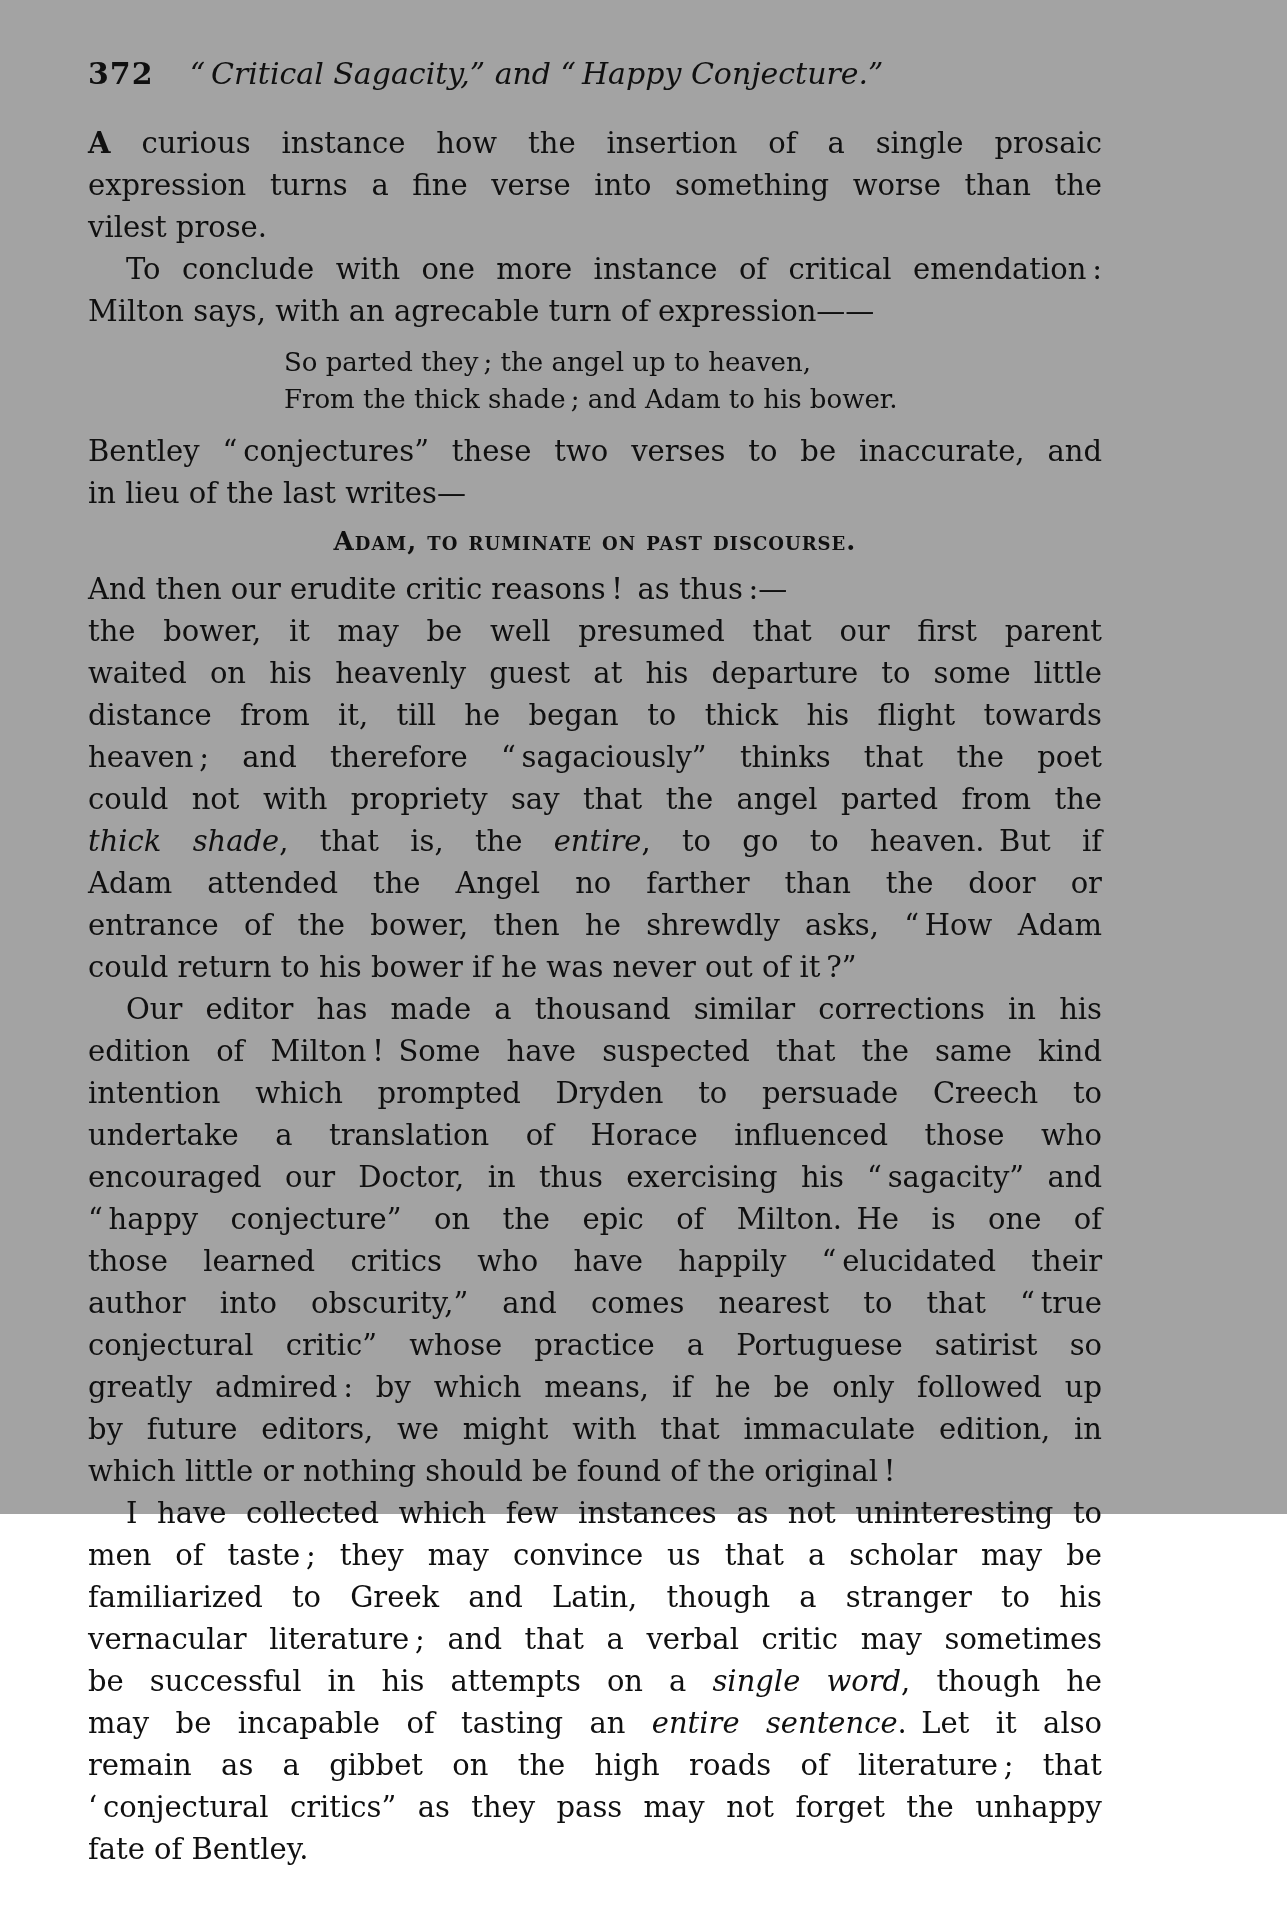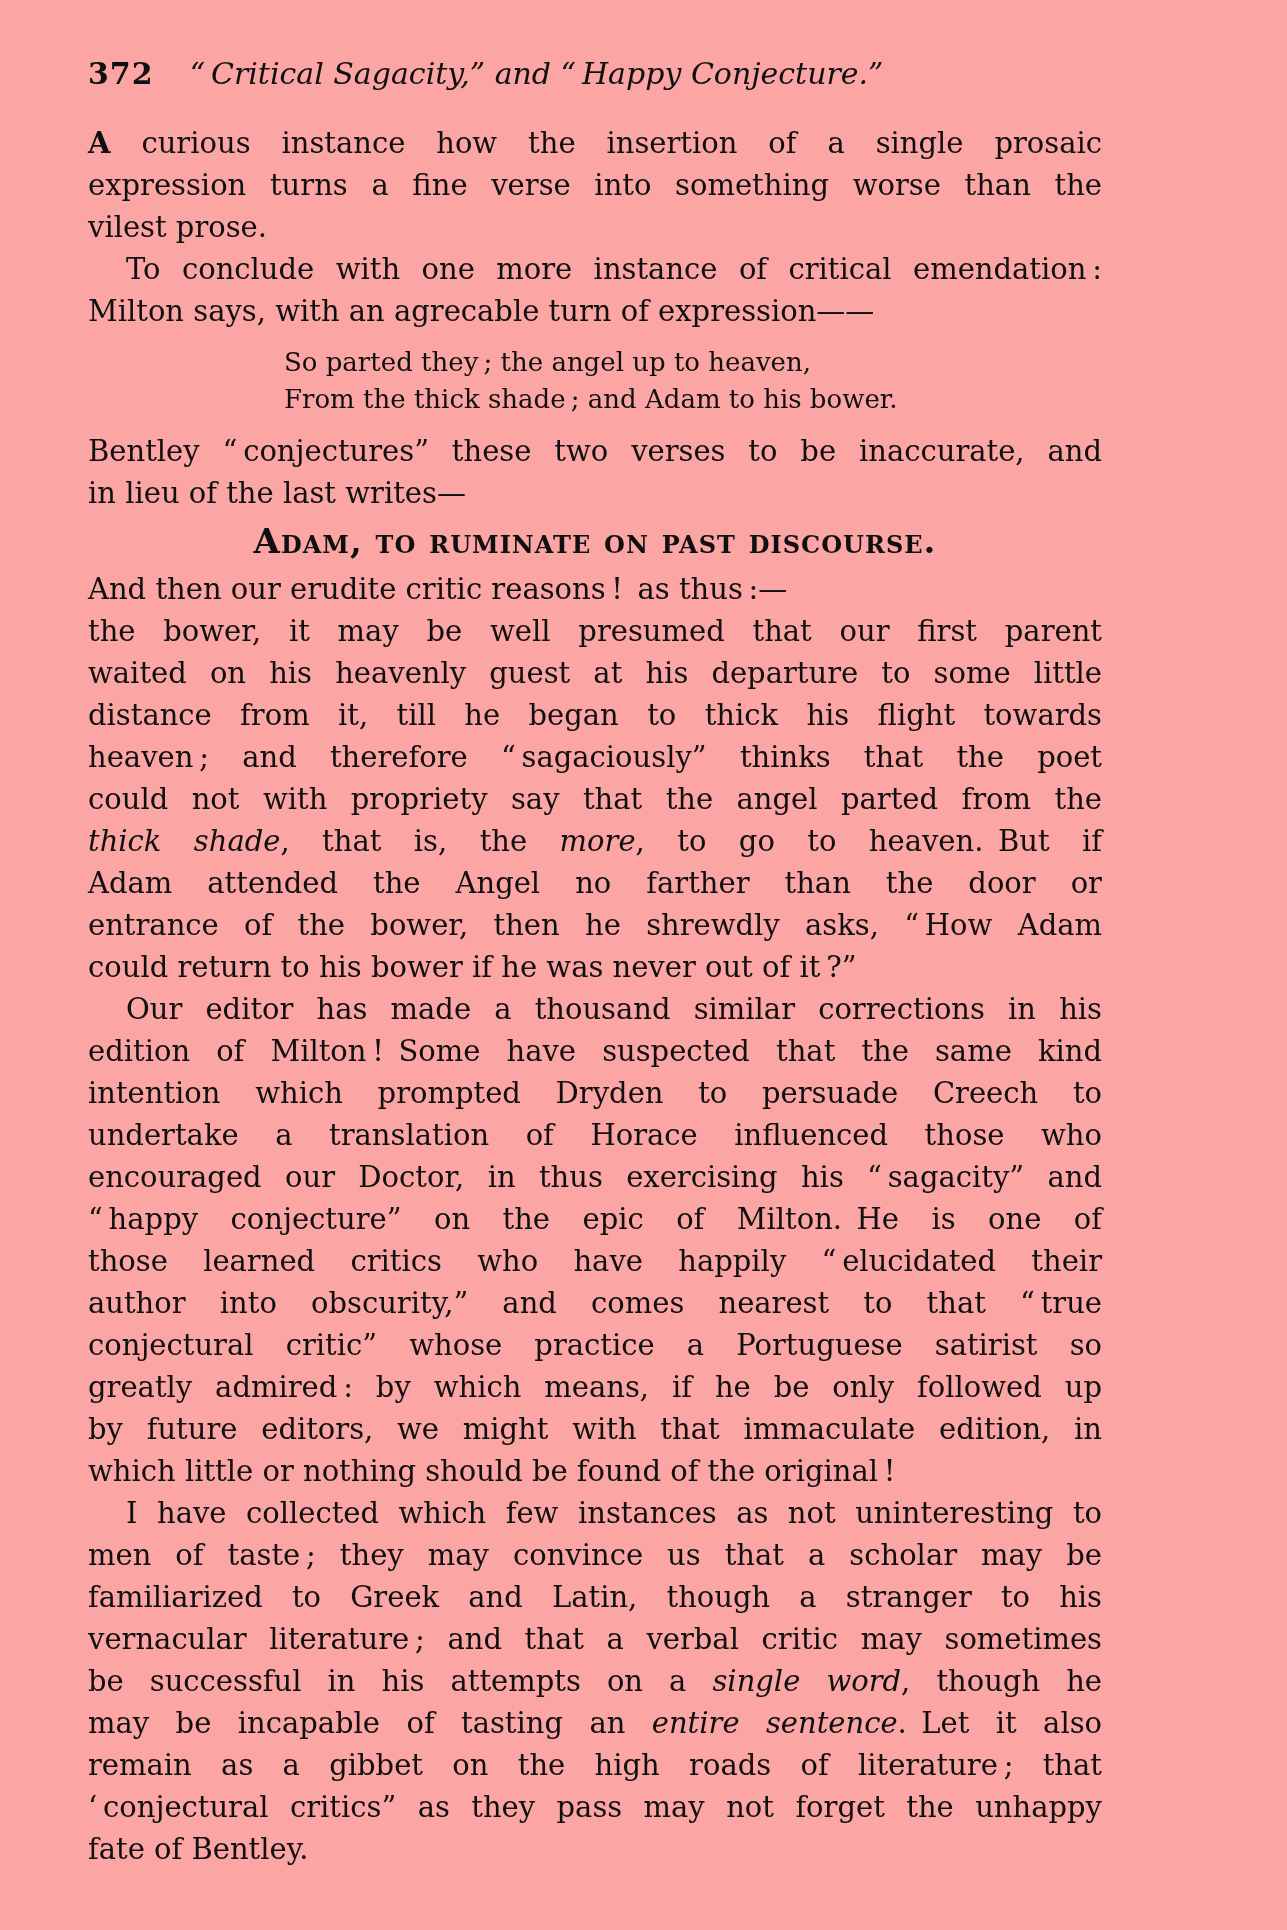--- a/index.html
+++ b/index.html
@@ -2,22 +2,22 @@
 <html><head>
 <meta charset="utf-8">
 <style>
   html, body { margin: 0; padding: 0; background: #ffffff; }
   body {
     width: 1287px; height: 1930px; overflow: hidden;
     font-family: "DejaVu Serif", "Liberation Serif", serif;
     color: #101010;
   }
   .page {
-    width: 1287px; height: 1930px; box-sizing: border-box;
-    background: #fca5a5;
+    width: 1287px; height: 1514px; box-sizing: border-box;
+    background: #a3a3a3;
     padding: 56px 185px 0 88px;
   }
   .header {
     display: flex; align-items: baseline;
     font-size: 30px; line-height: 36px;
     margin-bottom: 30px;
     white-space: nowrap;
   }
   .pagenum { font-weight: bold; letter-spacing: 1px; }
   .header-title { font-style: italic; margin-left: 36px; }
@@ -33,21 +33,21 @@
   }
   .block.para .line.first { text-indent: 38px; }
   .block.verse {
     margin: 12px 0 12px 196px;
     font-size: 26px; line-height: 37px;
   }
   .block.smallcaps {
     text-align: center;
     font-variant: small-caps;
     font-weight: bold;
-    font-size: 34px; line-height: 34px;
+    font-size: 26px; line-height: 34px;
     letter-spacing: 1px;
     margin: 10px 0;
   }
   i { font-style: italic; }
   b { font-weight: bold; }
 </style>
 </head>
 <body>
 
 <div class="page">
@@ -78,21 +78,21 @@
       </div>
       <div class="block para">
         <div class="line">And then our erudite critic reasons ! as thus :—</div>
       </div>
       <div class="block para">
         <div class="line just">the bower, it may be well presumed that our first parent</div>
         <div class="line just">waited on his heavenly guest at his departure to some little</div>
         <div class="line just">distance from it, till he began to thick his flight towards</div>
         <div class="line just">heaven ; and therefore “ sagaciously” thinks that the poet</div>
         <div class="line just">could not with propriety say that the angel parted from the</div>
-        <div class="line just"><i>thick shade</i>, that is, the <i>more</i>, to go to heaven. But if</div>
+        <div class="line just"><i>thick shade</i>, that is, the <i>entire</i>, to go to heaven. But if</div>
         <div class="line just">Adam attended the Angel no farther than the door or</div>
         <div class="line just">entrance of the bower, then he shrewdly asks, “ How Adam</div>
         <div class="line">could return to his bower if he was never out of it ?”</div>
       </div>
       <div class="block para">
         <div class="line just first">Our editor has made a thousand similar corrections in his</div>
         <div class="line just">edition of Milton ! Some have suspected that the same kind</div>
         <div class="line just">intention which prompted Dryden to persuade Creech to</div>
         <div class="line just">undertake a translation of Horace influenced those who</div>
         <div class="line just">encouraged our Doctor, in thus exercising his “ sagacity” and</div>

